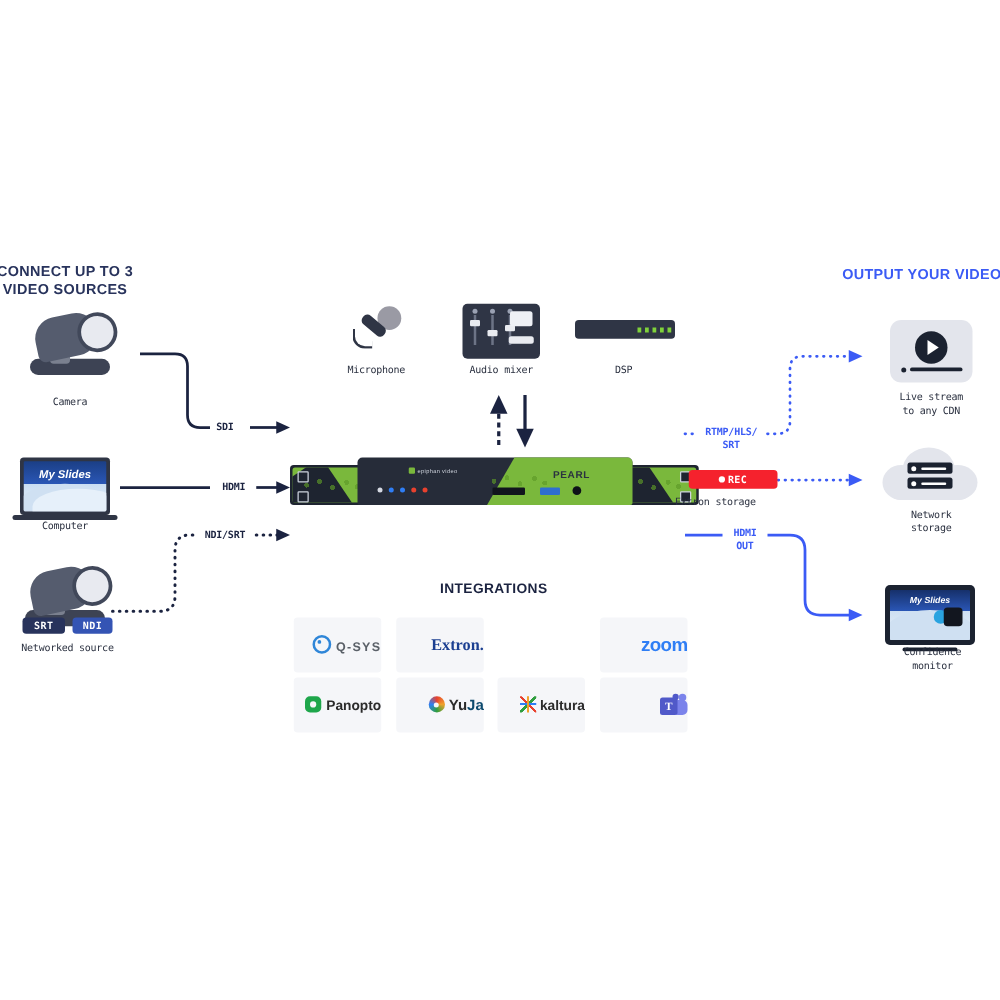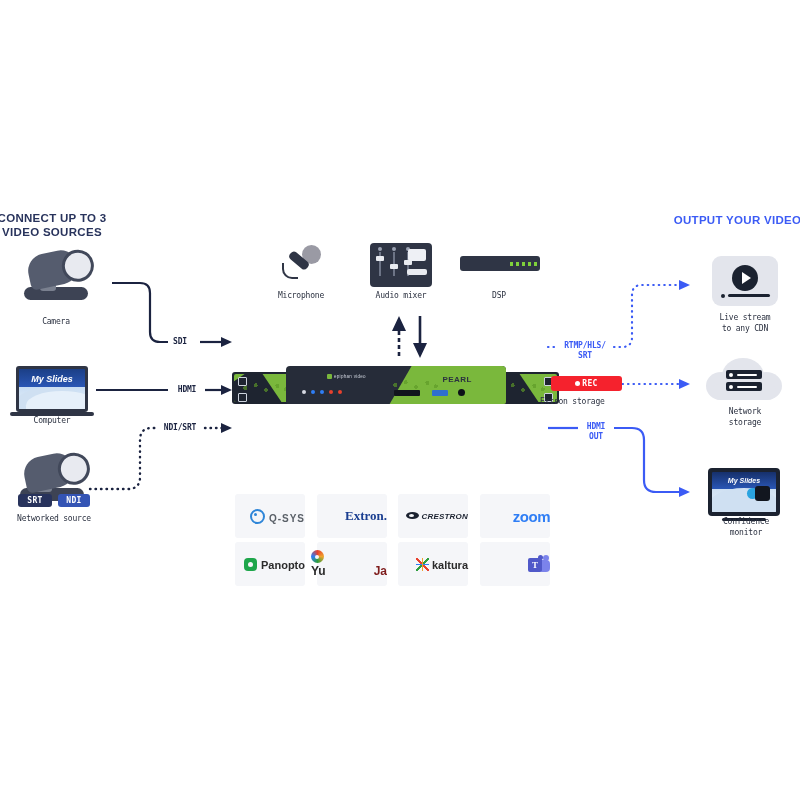--- a/index.html
+++ b/index.html
@@ -165,21 +165,21 @@
   .qsys-mark:after{content:"";position:absolute;left:2px;top:2px;width:3px;height:3px;background:#2f86d8;border-radius:50%;}
   .extron{color:#1b3f91;font-family:"Liberation Serif",serif;font-size:13px;font-weight:bold;}
   .crestron{color:#1b2230;font-size:8px;letter-spacing:.2px;font-style:italic;}
   .crestron-mark{display:inline-block;width:13px;height:7px;background:#1b2230;border-radius:50%;margin-right:3px;vertical-align:0px;position:relative;}
   .crestron-mark:after{content:"";position:absolute;left:3px;top:2px;width:5px;height:3px;background:#f5f6f9;border-radius:50%;}
   .zoom{color:#2f7ef5;font-size:15px;letter-spacing:-.5px;font-weight:bold;}
   .panopto{color:#2b2b2b;font-size:11px;}
   .panopto-mark{display:inline-block;width:13px;height:13px;background:#1ea64b;border-radius:4px;margin-right:4px;vertical-align:-2px;position:relative;}
   .panopto-mark:after{content:"";position:absolute;left:4px;top:4px;width:5px;height:5px;background:#f5f6f9;border-radius:50%;}
   .yuja{font-size:12px;}
-  .yuja .yu{color:#2b2b2b;} .yuja .ja{color:#7f1d1d;padding-left:48px;}
+  .yuja .yu{color:#2b2b2b;} .yuja .ja{color:#0c4a6e;}
   .yuja-mark{display:inline-block;width:13px;height:13px;border-radius:50%;margin-right:3px;vertical-align:-2px;
      background:conic-gradient(#e8412e,#f0a22b,#2f9e3f,#2f7ef5,#e8412e);position:relative;}
   .yuja-mark:after{content:"";position:absolute;left:4.5px;top:4.5px;width:4px;height:4px;background:#f5f6f9;border-radius:50%;}
   .kaltura{color:#2b2b2b;font-size:11px;}
   .kaltura-mark{display:inline-block;width:13px;height:13px;margin-right:3px;vertical-align:-2px;position:relative;
      background:
        linear-gradient(90deg,transparent 44%,#f0a22b 44% 56%,transparent 56%),
        linear-gradient(0deg,transparent 44%,#2f7ef5 44% 56%,transparent 56%),
        linear-gradient(45deg,transparent 45%,#e8412e 45% 55%,transparent 55%),
        linear-gradient(-45deg,transparent 45%,#2f9e3f 45% 55%,transparent 55%);}
@@ -193,20 +193,21 @@
 </head>
 <body>
 
 <div id="stage">
 
   <div class="heading left">
     <div>CONNECT UP TO 3</div>
     <div>VIDEO SOURCES</div>
   </div>
   <div class="heading right">OUTPUT YOUR VIDEO</div>
+  <div class="heading integrations">INTEGRATIONS</div>
 
   <svg id="wires">
 
     <path d="M112 283 L140 283 Q150 283 150 293 L150 332 Q150 342 160 342 L168 342" fill="none" stroke="#1b2340" stroke-width="2.2"></path>
     <line x1="200" y1="342" x2="222" y2="342" stroke="#1b2340" stroke-width="2.2"></line>
     <polygon points="232,342 221,337 221,347" fill="#1b2340"></polygon>
 
     <line x1="96" y1="390" x2="168" y2="390" stroke="#1b2340" stroke-width="2.2"></line>
     <line x1="205" y1="390" x2="222" y2="390" stroke="#1b2340" stroke-width="2.2"></line>
     <polygon points="232,390 221,385 221,395" fill="#1b2340"></polygon>
@@ -407,25 +408,20 @@
   <div class="logo-tile" style="left:235px;top:494px;">
     <span class="logo-txt qsys">
       <span class="qsys-mark"></span><span>Q-SYS</span>
     </span>
   </div>
 
   <div class="logo-tile" style="left:317px;top:494px;">
     <span class="extron">Extron.</span>
   </div>
 
-  <div class="logo-tile" style="left:398px;top:494px;">
-    <span class="logo-txt crestron">
-      <span class="crestron-mark"></span><span>CRESTRON</span>
-    </span>
-  </div>
 
   <div class="logo-tile" style="left:480px;top:494px;">
     <span class="logo-txt zoom">zoom</span>
   </div>
 
   <div class="logo-tile" style="left:235px;top:542px;">
     <span class="logo-txt panopto">
       <span class="panopto-mark"></span><span>Panopto</span>
     </span>
   </div>

